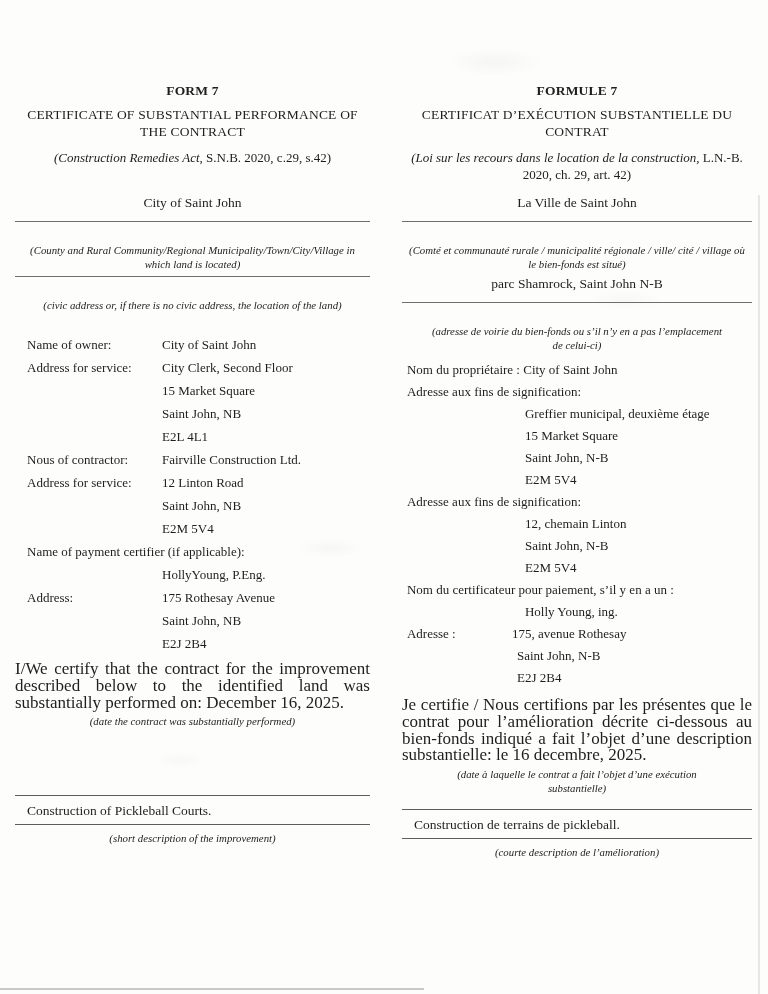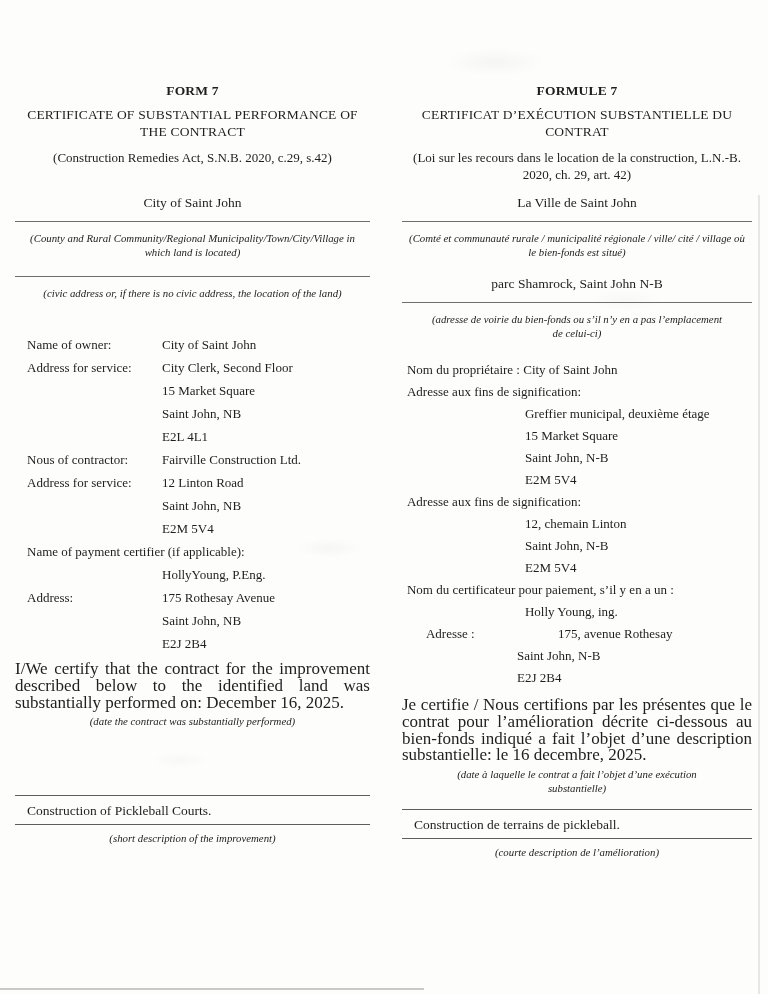--- a/index.html
+++ b/index.html
@@ -31,43 +31,43 @@
     position: absolute; bottom: 4px; left: 0;
     width: 424px; height: 2px; background: #c9c9c7;
   }
   .col { width: 358px; }
   .col.right { width: 353px; }
 
   .hdr { height: 112px; text-align: center; }
   .form-no { font-weight: bold; font-size: 13.5px; letter-spacing: .2px; }
   .title { font-weight: normal; font-size: 13.5px; line-height: 1.25; margin-top: 8px; letter-spacing: .2px; }
   .act { font-size: 13px; line-height: 1.3; margin-top: 9px; }
-  .act .it { }
+  .act .it { font-style: italic; }
 
   .center-val { height: 26px; text-align: center; font-size: 13.5px; }
   .rule { border: 0; border-top: 1.5px solid #6e6e6e; height: 0; }
   .cap { font-style: italic; font-size: 10.8px; line-height: 1.32; text-align: center; color: #222; }
   .cap1 { height: 54px; padding-top: 9px; }
   .cap2 { height: 56px; padding-top: 9px; }
-  .cap1 .inner, .cap2 .inner { margin: 0 auto; }
+  .cap1 .inner, .cap2 .inner { margin: 12px auto; }
 
   
   .fields-l { font-size: 13px; line-height: 23px; padding-left: 12px; }
   .frow { display: flex; }
   .frow .lbl { width: 135px; flex: none; }
   .frow .val { flex: 1; }
   .full-lbl { }
   .indent-val-l { padding-left: 135px; }
 
   
   .fields-r { font-size: 13px; line-height: 22px; padding-left: 5px; }
   .indent-val-r { padding-left: 118px; }
   .frow-r { display: flex; }
-  .frow-r .lbl { width: 105px; flex: none; margin-left: 19px; }
-  .frow-r .val { flex: 1; margin-left: 27px; }
+  .frow-r .lbl { width: 105px; flex: none; }
+  .frow-r .val { flex: 1; }
 
   .certify { font-size: 17px; line-height: 16.8px; text-align: justify; margin-top: 6px; }
   .certify.fr { margin-top: 8px; }
   .certify-cap { margin-top: 3px; }
   .certify-cap .inner { margin: 0 auto; max-width: 262px; }
 
   .desc-box {
     border-top: 1.5px solid #5d5d5d;
     border-bottom: 1.5px solid #5d5d5d;
     padding: 7px 0 5px 12px;

